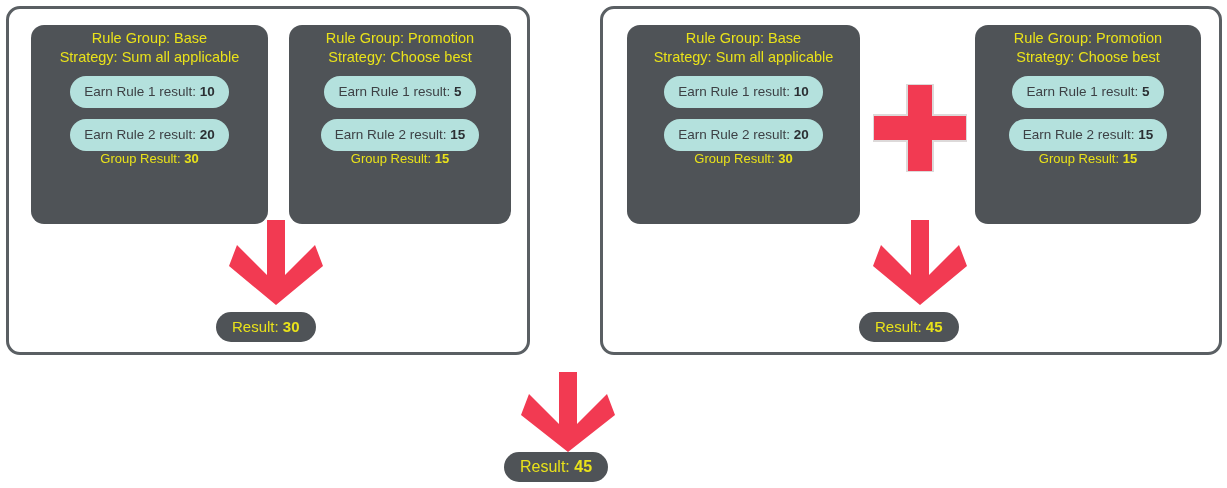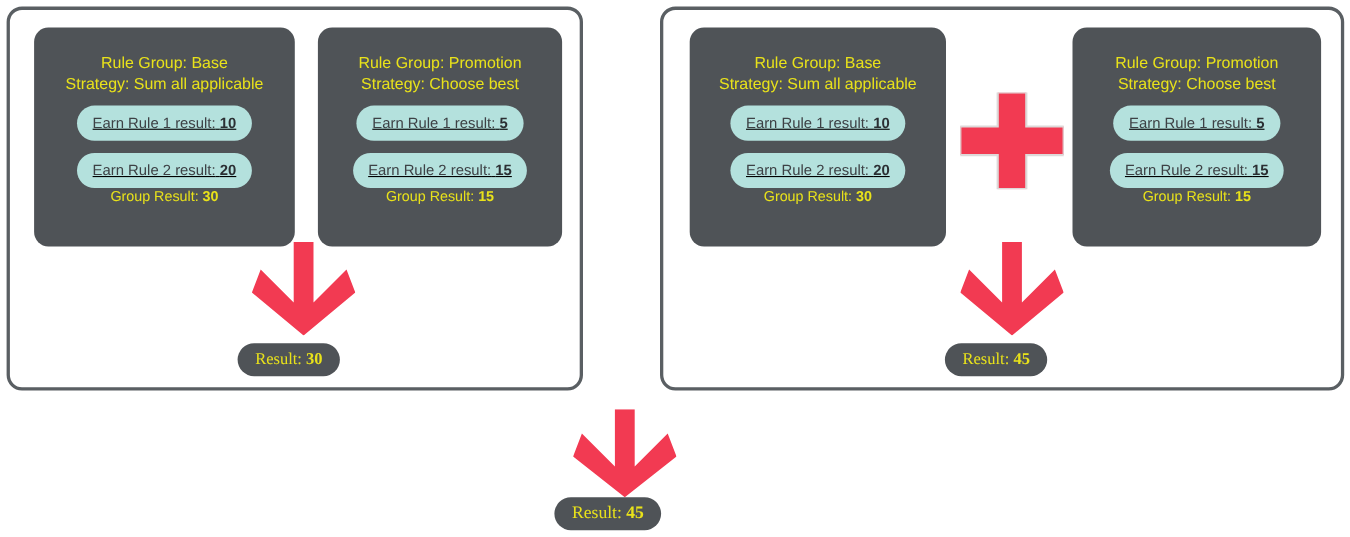--- a/index.html
+++ b/index.html
@@ -31,32 +31,31 @@
     background: #4f5357;
     border-radius: 13px;
     padding: 0;
   }
 
   .group-head {
     color: #e9e21a;
     text-align: center;
     font-size: 14.5px;
     line-height: 19px;
-    padding-top: 24px;
+    padding-top: 4px;
     white-space: nowrap;
   }
   .group-head .ln { display: block; }
 
   .pill-wrap {
     display: flex;
     flex-direction: column;
     align-items: center;
     gap: 11px;
     margin-top: 9px;
-    text-decoration: underline;
   }
   .rule-pill {
     box-sizing: border-box;
     background: #b4e1dd;
     color: #3d4145;
     border-radius: 16px;
     font-size: 13.5px;
     line-height: 32px;
     height: 32px;
     text-align: center;
@@ -86,21 +85,20 @@
     box-sizing: border-box;
     background: #4f5357;
     color: #e9e21a;
     border-radius: 16px;
     font-size: 15px;
     line-height: 30px;
     height: 30px;
     text-align: left;
     white-space: nowrap;
     padding: 0 16px;
-    font-family: Liberation Serif, serif;
   }
   .result-pill b { font-weight: bold; }
 </style>
 </head>
 <body>
 
 <div class="panel" id="panel-left">
 
   <div class="group-box" style="left:22px; top:16px; width:237px; height:199px;">
     <div class="group-head">

